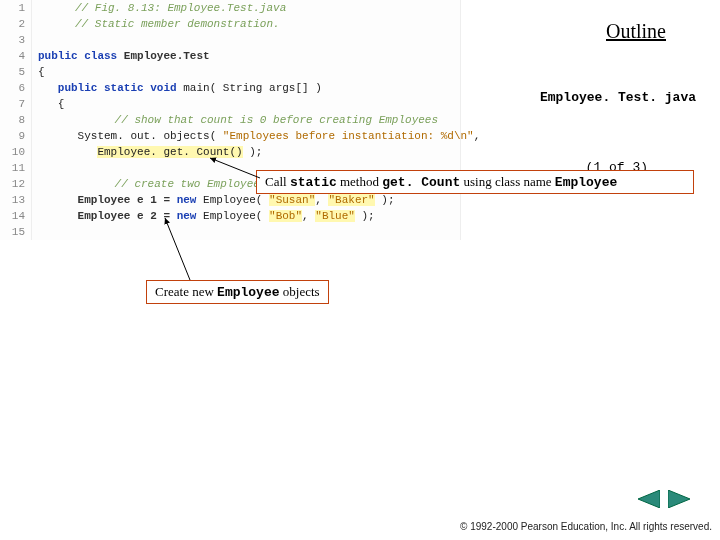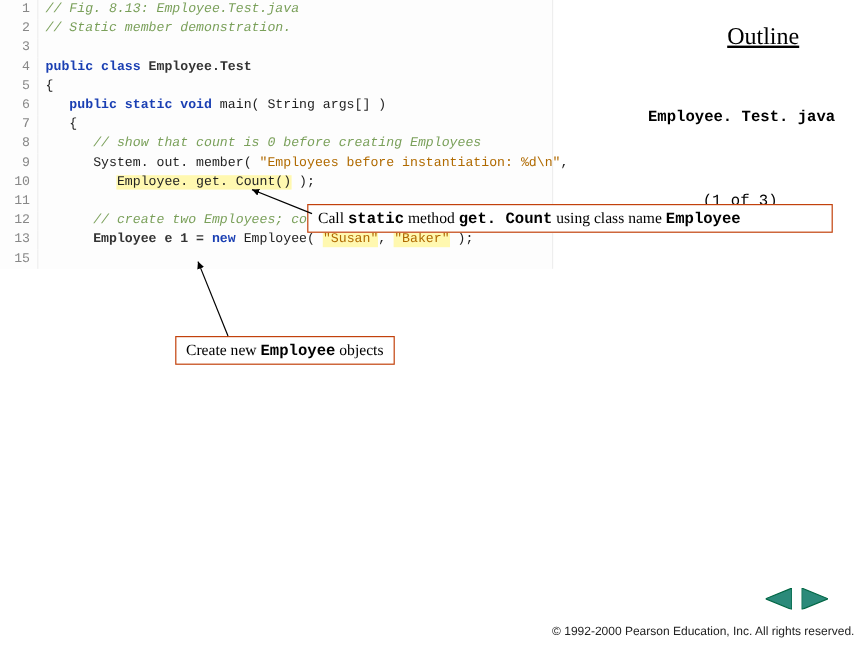--- a/index.html
+++ b/index.html
@@ -31,21 +31,21 @@
     vertical-align: top;
     border-right: 1px solid #eee;
     margin-right: 6px;
   }
   .line {
     white-space: pre;
     font-family: "Consolas","Courier New",monospace;
     font-size: 11px;
     line-height: 16px;
   }
-  .c-comment { color: #7aa05a; font-style: italic; }
+  .c-comment { color: #7aa05a; font-style: italic; margin-left: 37px; }
   .c-keyword { color: #1a3fb3; font-weight: bold; }
   .c-class   { color: #333; font-weight: bold; }
   .c-string  { color: #b06a00; }
   .c-string2 { color: #b06a00; background: #fffff0; }
   .c-plain   { color: #222; }
   .hl        { background: #fff8b0; }
   .outline {
     position: absolute;
     right: 54px;
     top: 20px;
@@ -101,25 +101,26 @@
 
 <div class="code-panel">
   <div class="line"><span class="gutter">1</span><span class="c-comment">// Fig. 8.13: Employee.Test.java</span></div>
   <div class="line"><span class="gutter">2</span><span class="c-comment">// Static member demonstration.</span></div>
   <div class="line"><span class="gutter">3</span></div>
   <div class="line"><span class="gutter">4</span><span class="c-keyword">public class </span><span class="c-class">Employee.Test</span></div>
   <div class="line"><span class="gutter">5</span><span class="c-plain">{</span></div>
   <div class="line"><span class="gutter">6</span><span class="c-keyword">   public static </span><span class="c-keyword">void</span><span class="c-plain"> main( String args[] )</span></div>
   <div class="line"><span class="gutter">7</span><span class="c-plain">   {</span></div>
   <div class="line"><span class="gutter">8</span><span class="c-comment">      // show that count is 0 before creating Employees</span></div>
-  <div class="line"><span class="gutter">9</span><span class="c-plain">      System. out. member( </span><span class="c-string">"Employees before instantiation: %d\n"</span><span class="c-plain">, </span></div>
+  <div class="line"><span class="gutter">9</span><span class="c-plain">      System. out. objects( </span><span class="c-string">"Employees before instantiation: %d\n"</span><span class="c-plain">, </span></div>
   <div class="line"><span class="gutter">10</span><span class="c-plain">         </span><span class="c-plain hl">Employee. get. Count()</span><span class="c-plain"> );</span></div>
   <div class="line"><span class="gutter">11</span></div>
   <div class="line"><span class="gutter">12</span><span class="c-comment">      // create two Employees; count should be 2</span></div>
   <div class="line"><span class="gutter">13</span><span class="c-class">      Employee e 1 = </span><span class="c-keyword">new</span><span class="c-plain"> Employee( </span><span class="c-string2 hl">"Susan"</span><span class="c-plain">, </span><span class="c-string2 hl">"Baker"</span><span class="c-plain"> );</span></div>
+  <div class="line"><span class="gutter">14</span><span class="c-class">      Employee e 2 = </span><span class="c-keyword">new</span><span class="c-plain"> Employee( </span><span class="c-string2 hl">"Bob"</span><span class="c-plain">, </span><span class="c-string2 hl">"Blue"</span><span class="c-plain"> );</span></div>
   <div class="line"><span class="gutter">15</span></div>
 </div>
 
 <div class="outline">Outline</div>
 
 <div class="file-label">Employee. Test. java</div>
 
 <div class="page-of">(1  of   3)</div>
 
 <div class="callout" style="left:256px; top:170px; width:420px;">

